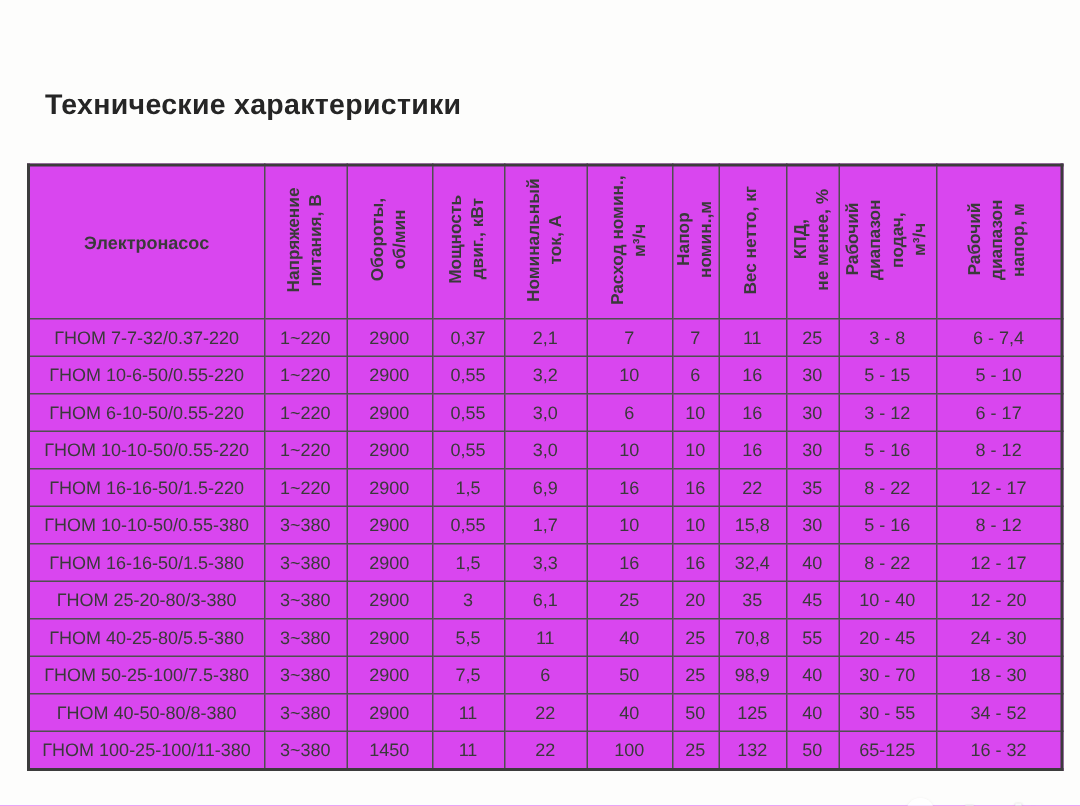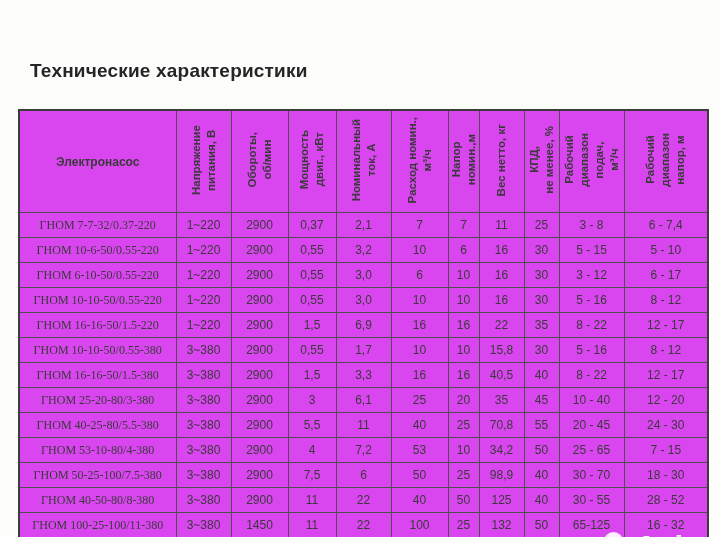--- a/index.html
+++ b/index.html
@@ -35,21 +35,20 @@
     text-align: center;
     vertical-align: middle;
     overflow: hidden;
   }
   table.specs thead th { height: 101px; font-weight: bold; }
   table.specs tbody td { height: 24px; }
   td.name-cell {
     text-align: left;
     padding-left: 7px;
     white-space: nowrap;
-    font-family: Liberation Serif, serif;
   }
   th.name-col { font-size: 12.5px; }
   .vtext {
     display: inline-block;
     writing-mode: vertical-rl;
     transform: rotate(180deg);
     white-space: pre-line;
     font-weight: bold;
     font-size: 11.5px;
     line-height: 1.3;
@@ -209,21 +208,21 @@
           <td>8 - 12</td>
         </tr>
         <tr>
           <td class="name-cell">ГНОМ 16-16-50/1.5-380</td>
           <td>3~380</td>
           <td>2900</td>
           <td>1,5</td>
           <td>3,3</td>
           <td>16</td>
           <td>16</td>
-          <td>40,5</td>
+          <td>32,4</td>
           <td>40</td>
           <td>8 - 22</td>
           <td>12 - 17</td>
         </tr>
         <tr>
           <td class="name-cell">ГНОМ 25-20-80/3-380</td>
           <td>3~380</td>
           <td>2900</td>
           <td>3</td>
           <td>6,1</td>
@@ -241,33 +240,20 @@
           <td>5,5</td>
           <td>11</td>
           <td>40</td>
           <td>25</td>
           <td>70,8</td>
           <td>55</td>
           <td>20 - 45</td>
           <td>24 - 30</td>
         </tr>
         <tr>
-          <td class="name-cell">ГНОМ 53-10-80/4-380</td>
-          <td>3~380</td>
-          <td>2900</td>
-          <td>4</td>
-          <td>7,2</td>
-          <td>53</td>
-          <td>10</td>
-          <td>34,2</td>
-          <td>50</td>
-          <td>25 - 65</td>
-          <td>7 - 15</td>
-        </tr>
-        <tr>
           <td class="name-cell">ГНОМ 50-25-100/7.5-380</td>
           <td>3~380</td>
           <td>2900</td>
           <td>7,5</td>
           <td>6</td>
           <td>50</td>
           <td>25</td>
           <td>98,9</td>
           <td>40</td>
           <td>30 - 70</td>
@@ -277,21 +263,21 @@
           <td class="name-cell">ГНОМ 40-50-80/8-380</td>
           <td>3~380</td>
           <td>2900</td>
           <td>11</td>
           <td>22</td>
           <td>40</td>
           <td>50</td>
           <td>125</td>
           <td>40</td>
           <td>30 - 55</td>
-          <td>28 - 52</td>
+          <td>34 - 52</td>
         </tr>
         <tr>
           <td class="name-cell">ГНОМ 100-25-100/11-380</td>
           <td>3~380</td>
           <td>1450</td>
           <td>11</td>
           <td>22</td>
           <td>100</td>
           <td>25</td>
           <td>132</td>

